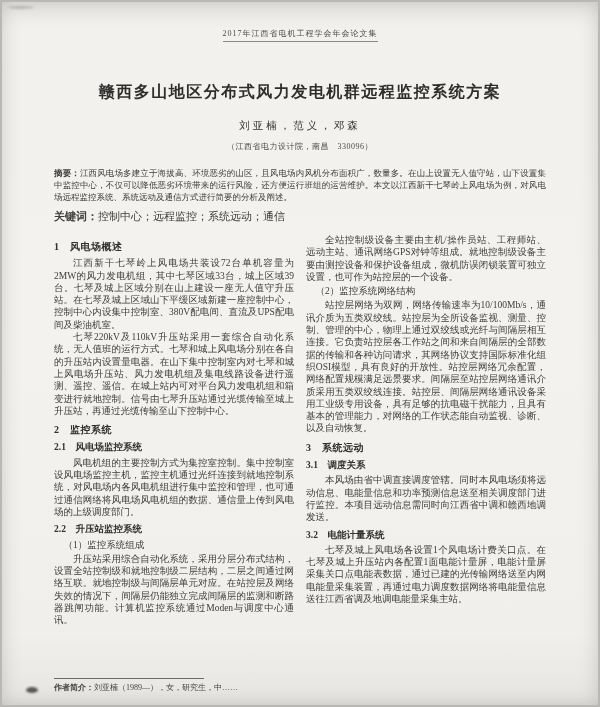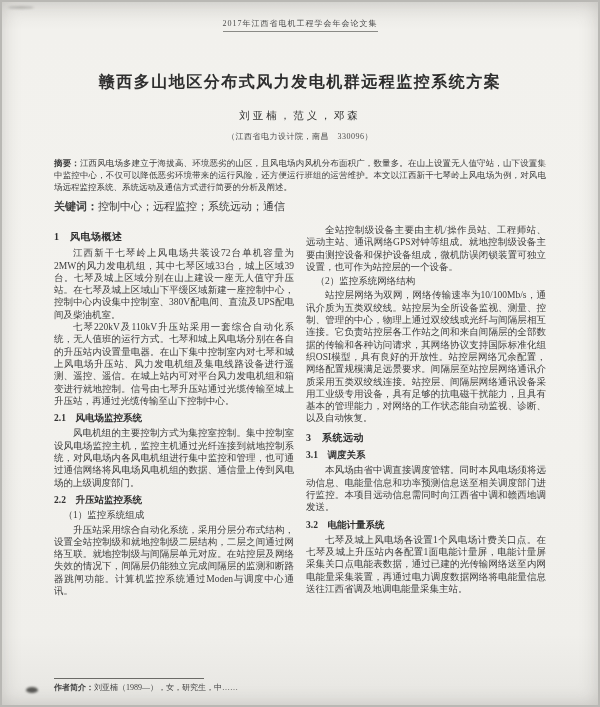--- a/index.html
+++ b/index.html
@@ -9,21 +9,21 @@
     overflow:hidden;
     font-family:"Liberation Serif","DejaVu Serif",serif;
   }
   .scan-page{
     position:absolute;left:2px;top:2px;right:2px;bottom:2px;
     background:linear-gradient(180deg,#e7e6e2 0%,#f2f1ed 4%,#f3f2ee 50%,#f0efeb 90%,#e6e5e1 100%);
     color:#3a3a3a;
     box-shadow:inset 0 0 18px rgba(90,88,82,.25);
   }
   .running-head{
-    margin:16px auto 0;
+    margin:26px auto 0;
     width:max-content;
     font-size:8px;color:#4c4c4c;letter-spacing:1px;
     border-bottom:1px solid #8a8a86;
     padding-bottom:2px;
   }
   .title{
     margin:40px 40px 0;
     text-align:center;
     font-size:16px;font-weight:bold;letter-spacing:1.5px;color:#2e2e2e;
   }
@@ -86,20 +86,21 @@
 
   <p class="abstract"><b>摘要：</b><span>江西风电场多建立于海拔高、环境恶劣的山区，且风电场内风机分布面积广，数量多。在山上设置无人值守站，山下设置集中监控中心，不仅可以降低恶劣环境带来的运行风险，还方便运行班组的运营维护。本文以江西新干七琴岭上风电场为例，对风电场远程监控系统、系统远动及通信方式进行简要的分析及阐述。</span></p>
 
   <p class="keywords"><b>关键词：</b><span>控制中心；远程监控；系统远动；通信</span></p>
 
   <div class="columns">
     <div class="col" id="col-left">
         <div class="blk h1">1　风电场概述</div>
         <div class="blk p">江西新干七琴岭上风电场共装设72台单机容量为2MW的风力发电机组，其中七琴区域33台，城上区域39台。七琴及城上区域分别在山上建设一座无人值守升压站。在七琴及城上区域山下平缓区域新建一座控制中心，控制中心内设集中控制室、380V配电间、直流及UPS配电间及柴油机室。</div>
         <div class="blk p">七琴220kV及110kV升压站采用一套综合自动化系统，无人值班的运行方式。七琴和城上风电场分别在各自的升压站内设置量电器。在山下集中控制室内对七琴和城上风电场升压站、风力发电机组及集电线路设备进行遥测、遥控、遥信。在城上站内可对平台风力发电机组和箱变进行就地控制。信号由七琴升压站通过光缆传输至城上升压站，再通过光缆传输至山下控制中心。</div>
+        <div class="blk h1">2　监控系统</div>
         <div class="blk h2">2.1　风电场监控系统</div>
         <div class="blk p">风电机组的主要控制方式为集控室控制。集中控制室设风电场监控主机，监控主机通过光纤连接到就地控制系统，对风电场内各风电机组进行集中监控和管理，也可通过通信网络将风电场风电机组的数据、通信量上传到风电场的上级调度部门。</div>
         <div class="blk h2">2.2　升压站监控系统</div>
         <div class="blk h3">（1）监控系统组成</div>
         <div class="blk p">升压站采用综合自动化系统，采用分层分布式结构，设置全站控制级和就地控制级二层结构，二层之间通过网络互联。就地控制级与间隔层单元对应。在站控层及网络失效的情况下，间隔层仍能独立完成间隔层的监测和断路器跳闸功能。计算机监控系统通过Moden与调度中心通讯。</div>
       </div>
     <div class="col" id="col-right">
         <div class="blk p">全站控制级设备主要由主机/操作员站、工程师站、远动主站、通讯网络GPS对钟等组成。就地控制级设备主要由测控设备和保护设备组成，微机防误闭锁装置可独立设置，也可作为站控层的一个设备。</div>
         <div class="blk h3">（2）监控系统网络结构</div>
         <div class="blk p">站控层网络为双网，网络传输速率为10/100Mb/s，通讯介质为五类双绞线。站控层为全所设备监视、测量、控制、管理的中心，物理上通过双绞线或光纤与间隔层相互连接。它负责站控层各工作站之间和来自间隔层的全部数据的传输和各种访问请求，其网络协议支持国际标准化组织OSI模型，具有良好的开放性。站控层网络冗余配置，网络配置规模满足远景要求。间隔层至站控层网络通讯介质采用五类双绞线连接。站控层、间隔层网络通讯设备采用工业级专用设备，具有足够的抗电磁干扰能力，且具有基本的管理能力，对网络的工作状态能自动监视、诊断、以及自动恢复。</div>

